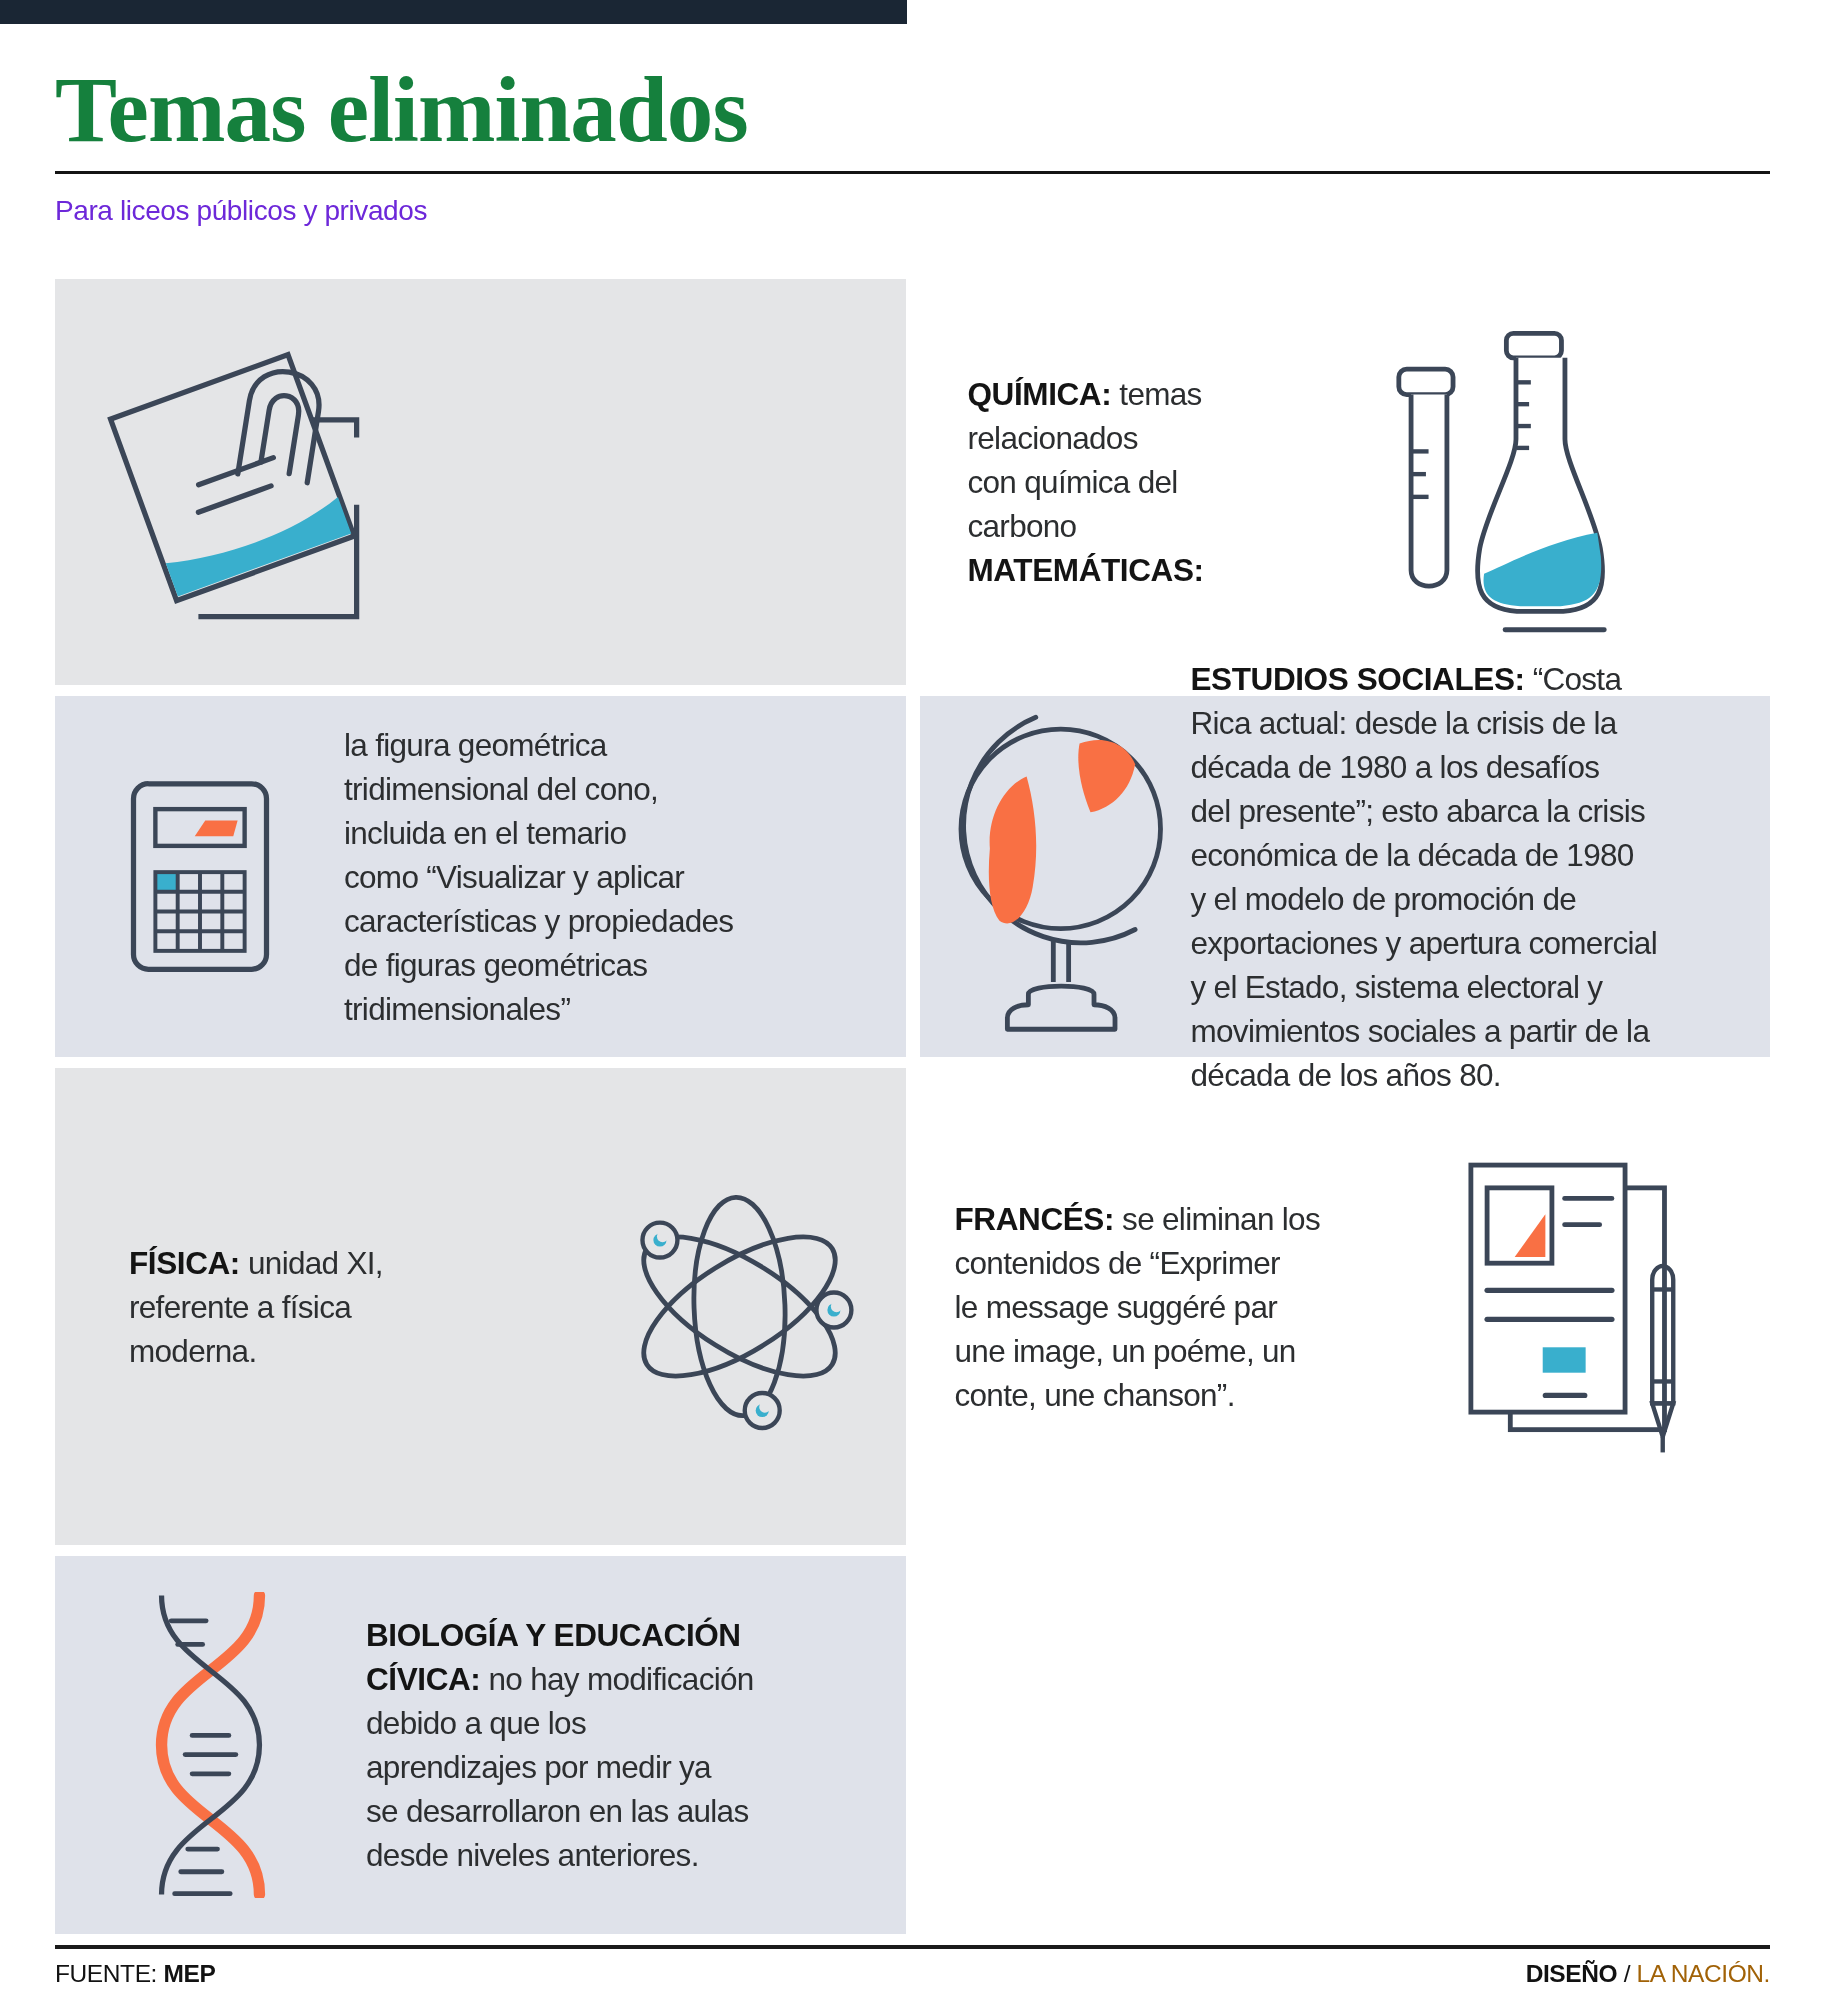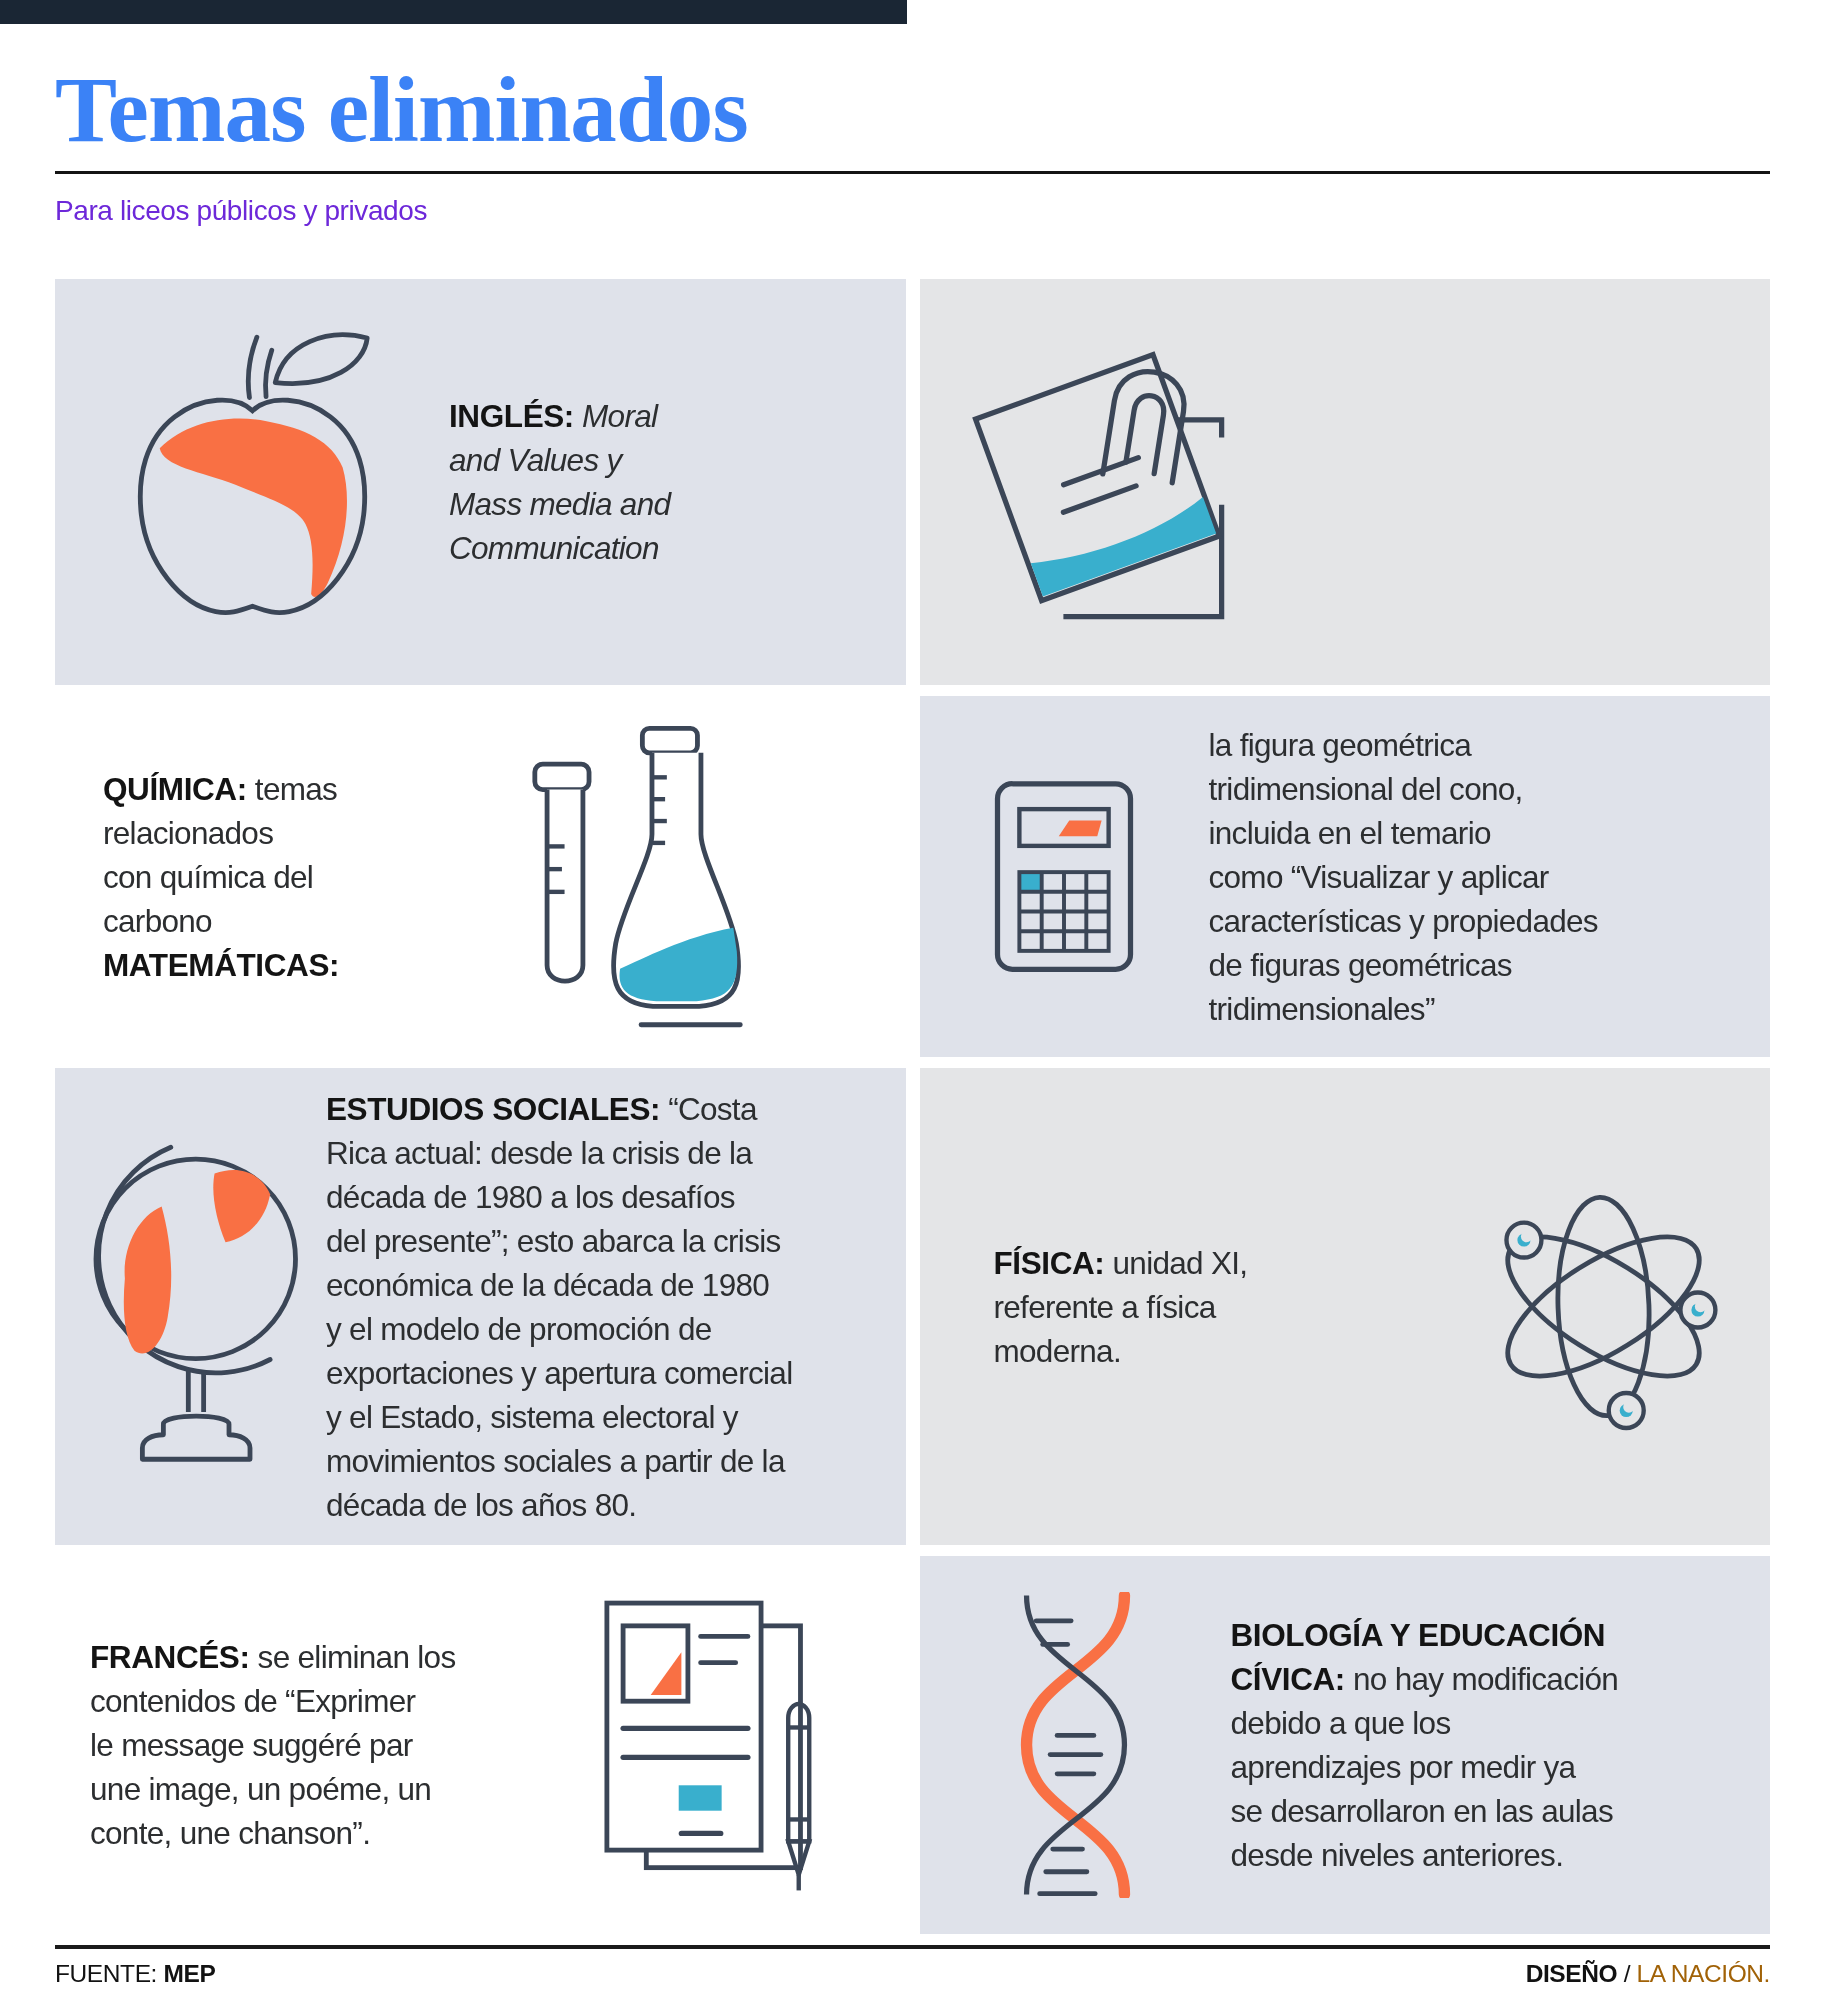--- a/index.html
+++ b/index.html
@@ -6,21 +6,21 @@
   body{
     width:1823px;height:2015px;position:relative;
     font-family:"Liberation Sans", sans-serif;
     -webkit-font-smoothing:antialiased;
   }
   .topbar{width:907px;height:23.6px;background:#1a2634;}
   .container{padding:0 53px 0 55px;}
   .title{
     font-family:"Liberation Serif", serif;
     font-weight:700;font-size:93px;line-height:1;
-    color:#3b82f6;margin:39px 0 0 0;letter-spacing:-0.9px;
+    color:#15803d;margin:39px 0 0 0;letter-spacing:-0.9px;
   }
   .rule{height:3.1px;background:#141414;margin-top:15px;}
   .subtitle{font-size:28px;line-height:1.1;color:#6d28d9;margin-top:22px;letter-spacing:-0.4px;}
   .grid{
     display:grid;margin-top:53px;
     grid-template-columns:1fr 1fr;
     grid-template-rows:406px 361px 477px 378px;
     column-gap:14px;row-gap:11px;
   }
   .card{display:flex;align-items:center;}
@@ -68,37 +68,20 @@
 <div class="topbar"></div>
 
 <div class="container">
 
   <h1 class="title">Temas eliminados</h1>
   <div class="rule"></div>
   <div class="subtitle">Para liceos públicos y privados</div>
 
   <div class="grid">
 
-    <div class="card bg-blue" id="card-ingles">
-      <div class="iconbox">
-        <svg width="263" height="302" viewBox="0 0 600 690" fill="none">
-          <path d="M293,152 C286,104 293,58 310,14" stroke="#3b4657" stroke-width="11" stroke-linecap="round"></path>
-          <path d="M331,150 C327,112 333,76 344,44" stroke="#3b4657" stroke-width="11" stroke-linecap="round"></path>
-          <path d="M352,118 C372,28 472,-8 562,16 C556,76 478,132 352,118 Z" stroke="#3b4657" stroke-width="11" stroke-linejoin="round"></path>
-          <path d="M88,268 C152,204 252,190 332,206 C420,222 482,252 506,312 C526,382 516,482 472,576 C457,606 441,616 434,601 C441,522 437,472 421,441 C401,401 331,381 261,351 C181,321 96,310 88,268 Z" fill="#f97044"></path>
-          <path d="M300,182 C262,146 182,150 122,196 C57,246 36,330 46,420 C59,530 136,626 216,641 C246,647 266,641 300,629 C334,641 354,647 384,641 C464,626 541,530 554,420 C564,330 543,246 478,196 C418,150 338,146 300,182 Z" stroke="#3b4657" stroke-width="11"></path>
-        </svg>
-      </div>
-      <div class="txtbox">
-        <p class="txt"><span class="lab">INGLÉS:</span> <span class="it">Moral
-and Values y
-Mass media and
-Communication</span></p>
-      </div>
-    </div>
 
     <div class="card bg-gray" id="card-espanol">
       <div class="iconbox">
         <svg width="271" height="298" viewBox="0 0 620 680" fill="none">
           <path d="M505,198 L610,198 L610,238" stroke="#3b4657" stroke-width="12"></path>
           <path d="M610,392 L610,648 L248,648" stroke="#3b4657" stroke-width="12"></path>
           <g transform="rotate(-20 310 340)">
             <rect x="112" y="115" width="432" height="442" stroke="#3b4657" stroke-width="12"></rect>
             <path d="M118,468 C262,504 422,502 540,460 L540,549 L118,549 Z" fill="#39afcd"></path>
             <line x1="250" y1="325" x2="432" y2="325" stroke="#3b4657" stroke-width="12" stroke-linecap="round"></line>

